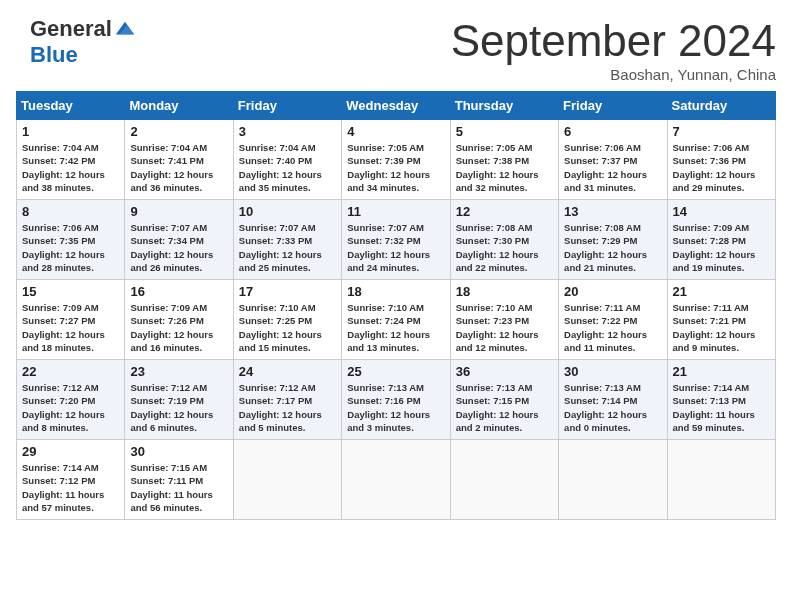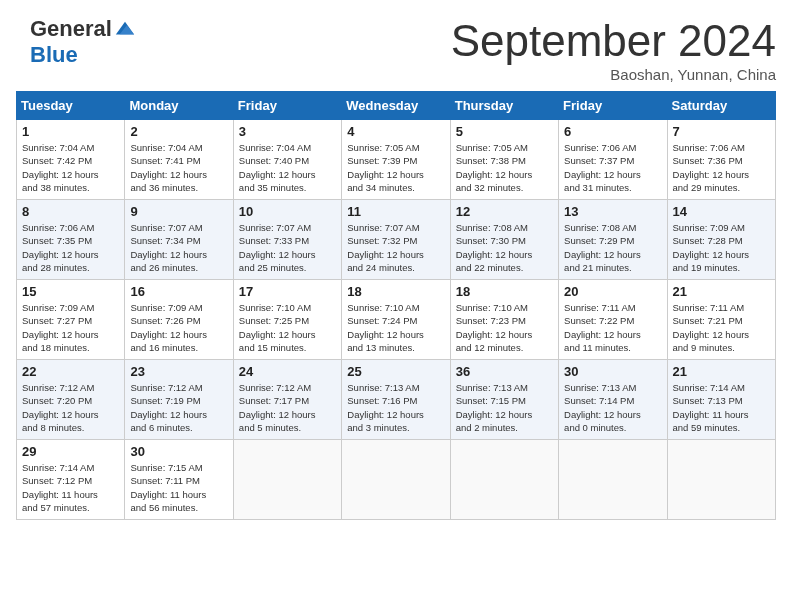--- a/index.html
+++ b/index.html
@@ -81,20 +81,21 @@
       font-size: 13px;
       font-weight: bold;
       color: #222;
       display: block;
       margin-bottom: 2px;
     }
     .day-info {
       font-size: 9.5px;
       line-height: 1.4;
       color: #333;
+      font-weight: bold;
     }
     .empty-cell {
       background: #f9f9f9;
     }
     .row-alt {
       background: #f0f4fa;
     }
     .row-white {
       background: #fff;
     }

